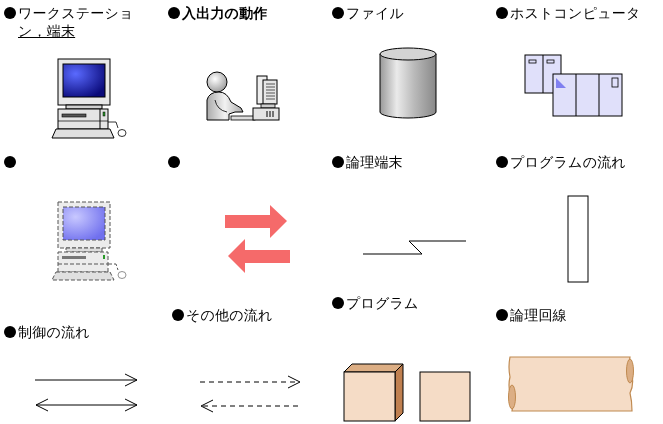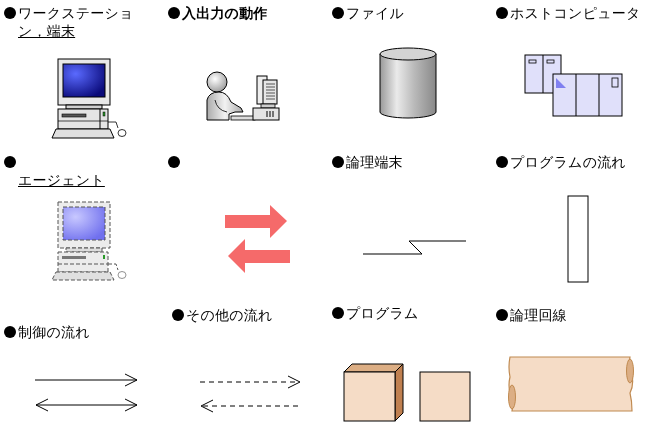--- a/index.html
+++ b/index.html
@@ -98,21 +98,20 @@
   <rect x="24" y="6" width="7" height="3" fill="#e0e0fa" stroke="#000" stroke-width="0.8"></rect>
   <rect x="30" y="20" width="69" height="42" fill="#e0e0fa" stroke="#000" stroke-width="1"></rect>
   <line x1="53" y1="20" x2="53" y2="62" stroke="#000"></line>
   <line x1="76" y1="20" x2="76" y2="62" stroke="#000"></line>
   <path d="M33 24 L33 34 L43 34 Z" fill="#8080f0"></path>
   <rect x="89" y="24" width="6" height="9" fill="#e0e0fa" stroke="#000" stroke-width="0.8"></rect>
 </svg>
 
 <div class="label" style="left:4px; top:153px;">
   <span class="bullet"></span>
-  <span class="l2">エージェント</span>
 </div>
 <div class="label" style="left:168px; top:153px;">
   <span class="bullet"></span>
 </div>
 <div class="label" style="left:332px; top:153px;">
   <span class="bullet"></span><span>論理端末</span>
 </div>
 <div class="label" style="left:496px; top:153px;">
   <span class="bullet"></span><span>プログラムの流れ</span>
 </div>
@@ -152,21 +151,21 @@
 <svg style="left:567px; top:195px;" width="22" height="90" viewBox="0 0 22 90">
   <rect x="1" y="1" width="20" height="86" fill="#fff" stroke="#000" stroke-width="1"></rect>
 </svg>
 
 <div class="label" style="left:4px; top:306px;margin-top:17px;">
   <span class="bullet"></span><span>制御の流れ</span>
 </div>
 <div class="label" style="left:172px; top:306px;">
   <span class="bullet"></span><span>その他の流れ</span>
 </div>
-<div class="label" style="left:332px; top:304px;">
+<div class="label" style="left:332px; top:294px;">
   <span class="bullet"></span><span>プログラム</span>
 </div>
 <div class="label" style="left:496px; top:306px;">
   <span class="bullet"></span><span>論理回線</span>
 </div>
 
 <svg style="left:34px; top:371px;" width="106" height="44" viewBox="0 0 106 44">
   <line x1="1" y1="9" x2="103" y2="9" stroke="#000" stroke-width="1"></line>
   <polyline points="91,3 103,9 91,15" fill="none" stroke="#000" stroke-width="1"></polyline>
   <line x1="2" y1="34" x2="103" y2="34" stroke="#000" stroke-width="1"></line>

